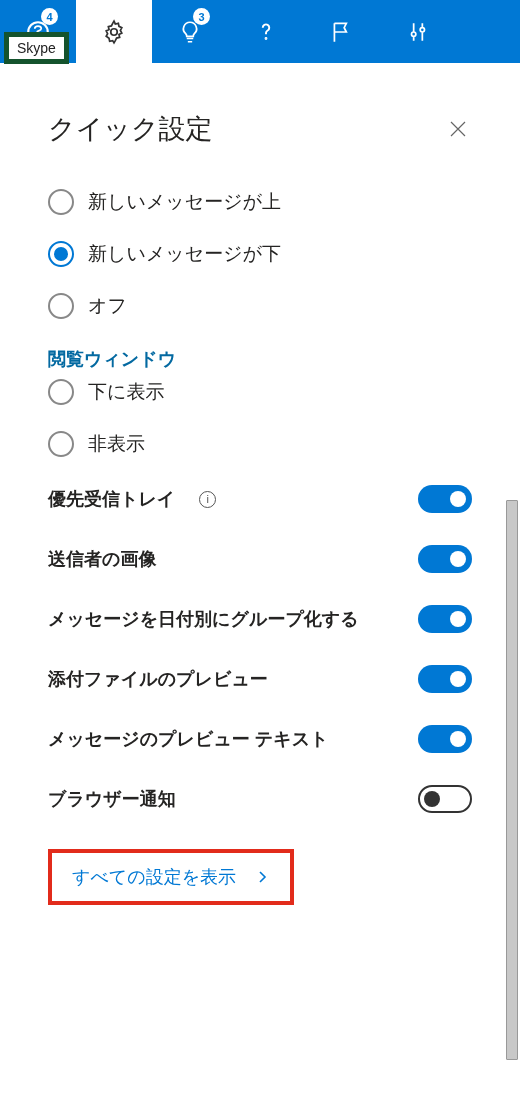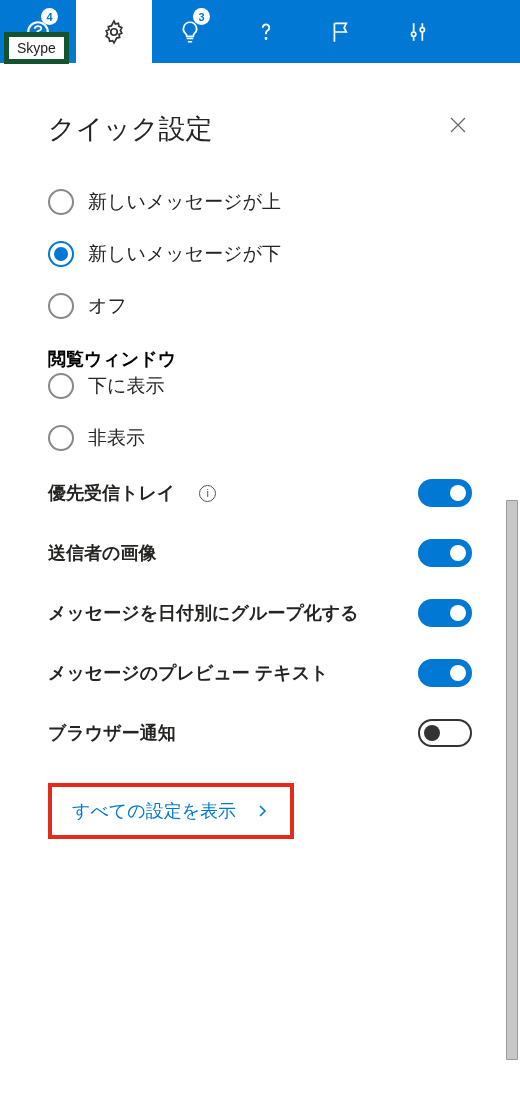--- a/index.html
+++ b/index.html
@@ -54,29 +54,30 @@
       color: #222;
       z-index: 5;
     }
 
     
     .panel {
       padding: 48px 48px 0 48px;
     }
     .panel-header {
       display: flex;
+      align-items: center;
       justify-content: space-between;
       margin-bottom: 42px;
     }
     .panel-title { font-size: 27px; font-weight: 400; color: #252423; }
     .close-btn { cursor: pointer; width: 28px; height: 28px; display: flex; align-items: center; justify-content: center; }
 
     
     .radio-group { margin-bottom: 28px; }
-    .group-label { font-size: 18px; font-weight: 600; color: #000000; margin-top: 14px; margin-bottom: 2px; }
+    .group-label { font-size: 18px; font-weight: 600; color: #0369a1; margin-top: 14px; margin-bottom: 8px; }
     .radio {
       display: flex;
       align-items: center;
       gap: 14px;
       margin-bottom: 26px;
       cursor: pointer;
       text-align: right;
     }
     .radio-circle {
       width: 26px; height: 26px;
@@ -249,20 +250,26 @@
       </div>
   </div>
 
   <div class="toggle-row">
     <span class="toggle-label">メッセージを日付別にグループ化する</span>
     <div class="toggle on">
         <div class="toggle-knob"></div>
       </div>
   </div>
 
+  <div class="toggle-row">
+    <span class="toggle-label">添付ファイルのプレビュー</span>
+    <div class="toggle on">
+        <div class="toggle-knob"></div>
+      </div>
+  </div>
 
   <div class="toggle-row">
     <span class="toggle-label">メッセージのプレビュー テキスト</span>
     <div class="toggle on">
         <div class="toggle-knob"></div>
       </div>
   </div>
 
   <div class="toggle-row">
     <span class="toggle-label">ブラウザー通知</span>

